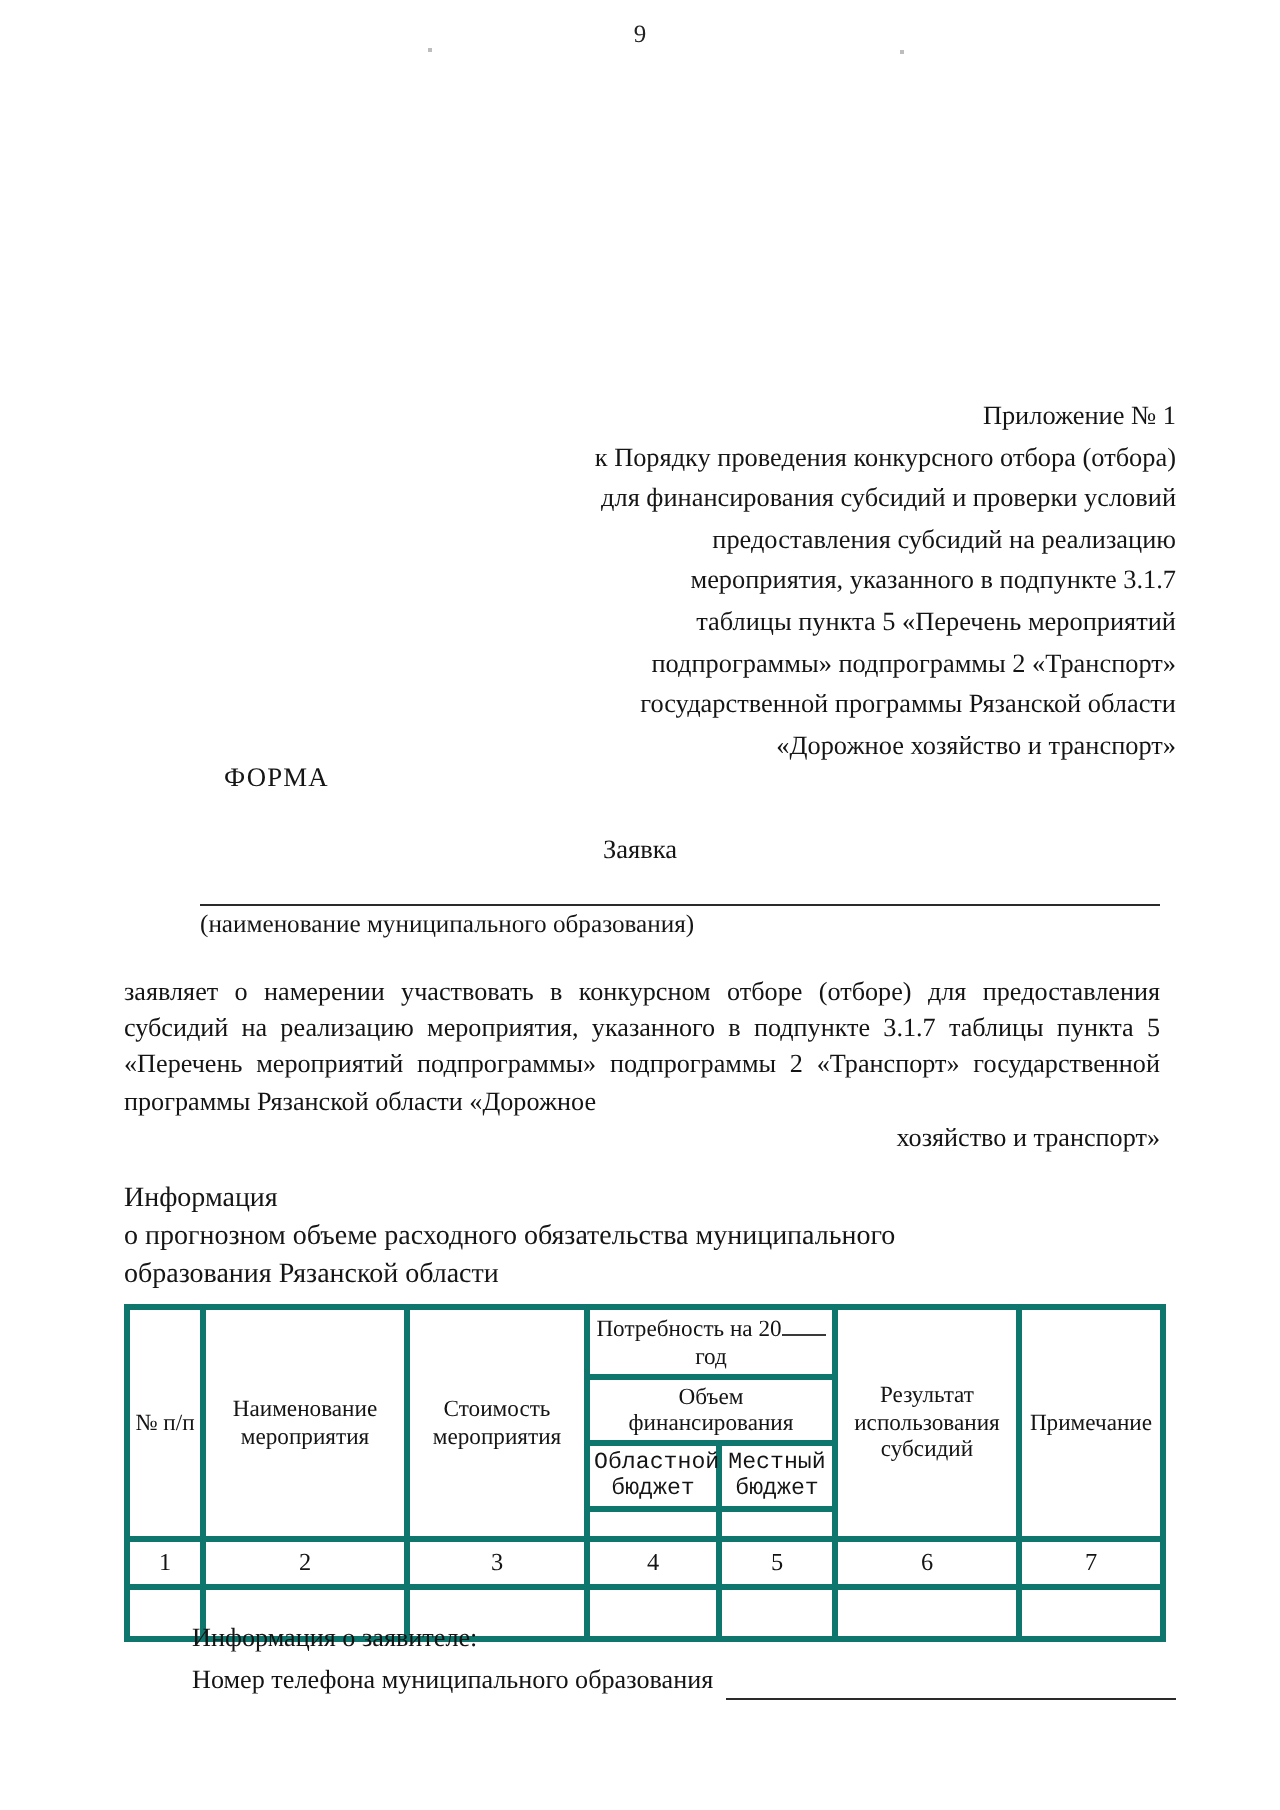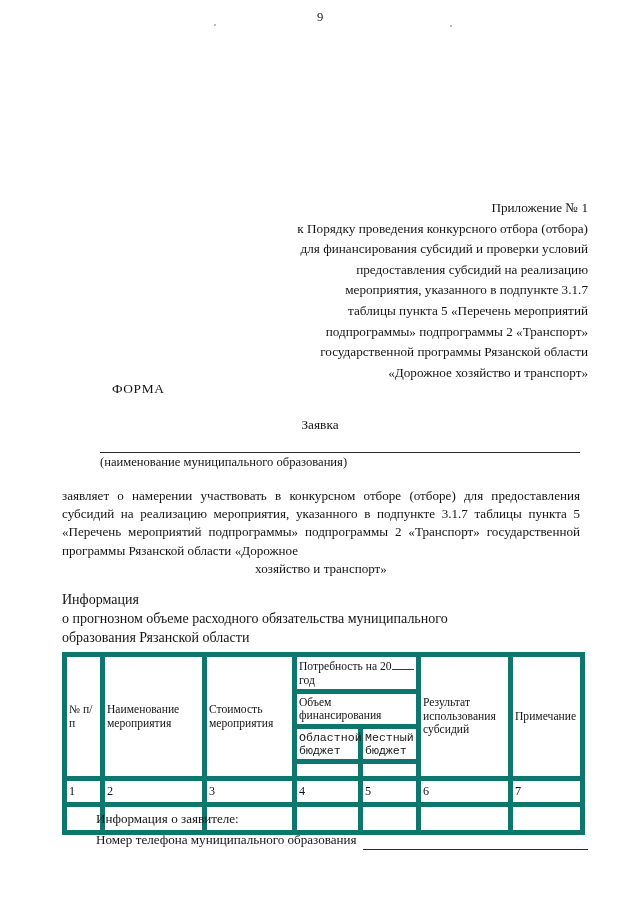--- a/index.html
+++ b/index.html
@@ -80,21 +80,21 @@
     position: absolute;
     top: 487px;
     left: 62px;
     width: 518px;
     font-size: 13.1px;
     line-height: 18.2px;
     text-align: justify;
     text-justify: inter-word;
     color: #141414;
   }
-  .body-par .last { text-align: center; }
+  .body-par .last { text-align: right; }
   
   .info-head {
     position: absolute;
     top: 590px;
     left: 62px;
     width: 518px;
     text-align: left;
     font-size: 14px;
     line-height: 19px;
     color: #151515;
@@ -107,21 +107,22 @@
     width: 518px;
   }
   table.form-table {
     border-collapse: collapse;
     width: 518px;
     table-layout: fixed;
     font-size: 11.6px;
     color: #141414;
   }
   table.form-table td {
-    border: 5px solid #0f766e;
+    border: 3px solid #0f766e;
+    text-align: center;
     vertical-align: middle;
     padding: 1px 2px;
     line-height: 13.4px;
   }
   td.num-cell { height: 19px; font-size: 12.2px; }
   td.empty-cell { height: 21px; }
   .blank-underscore {
     display: inline-block;
     border-bottom: 1px solid #3a3a3a;
     width: 22px;

